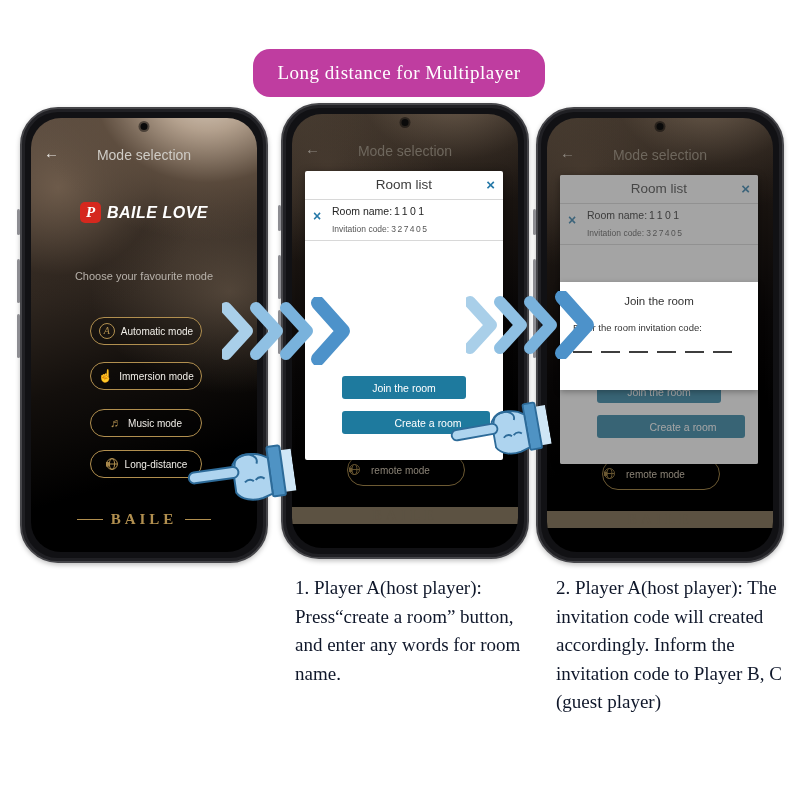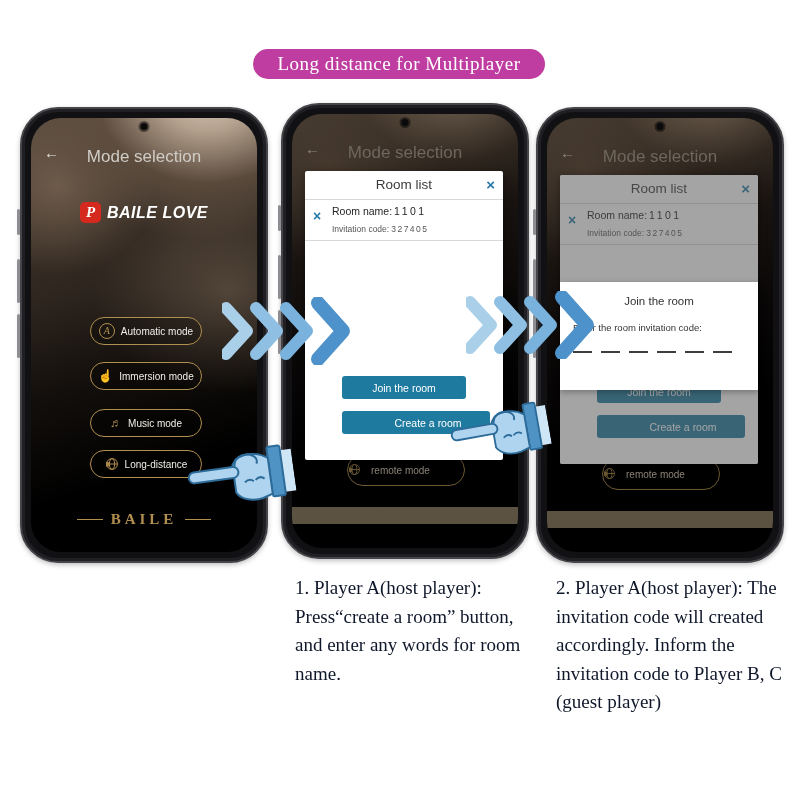--- a/index.html
+++ b/index.html
@@ -2,21 +2,21 @@
 <html style="--banner-bg: #bf3da0; --teal: #1e7a9e; --gold: #b18f4f; --gold-dim: #6d5a33; --logo-red: #d5281e; --x-blue: #2679a8; --chev-1: #a9cfe9; --chev-2: #8fc0e3; --chev-3: #79b2dc; --chev-4: #4d92ca; --hand-fill: #aed4ef; --hand-stroke: #2d6b99;"><head>
 <meta charset="utf-8">
 <style>
   html,body{margin:0;padding:0;}
   body{
     width:800px;height:800px;position:relative;background:#fff;
     font-family:"Liberation Sans", sans-serif;overflow:hidden;
   }
   
   .banner{
-    position:absolute;left:253px;top:49px;width:292px;height:30px;
+    position:absolute;left:253px;top:49px;width:292px;height:48px;
     background:var(--banner-bg);border-radius:17px;color:#fff;
     font-family:"Liberation Serif", serif;font-size:19px;
     display:flex;align-items:center;justify-content:center;letter-spacing:.5px;
   }
   
   .phone{
     position:absolute;width:244px;height:452px;background:#111114;
     border-radius:38px;border:2px solid #46464a;
     box-shadow:inset 0 0 0 3px #202024, 0 2px 5px rgba(0,0,0,.25);
   }
@@ -34,21 +34,21 @@
   }
   .dark-bg{
     background:
       radial-gradient(120% 48% at 72% -6%, rgba(160,138,116,.55) 0%, rgba(70,57,46,.3) 35%, transparent 58%),
       radial-gradient(85% 38% at 16% 12%, rgba(96,79,64,.45) 0%, transparent 60%),
       linear-gradient(163deg, #40362c 0%, #1c1612 26%, #080606 52%, #000 72%);
   }
   .cam-dot{position:absolute;top:5px;left:50%;transform:translateX(-50%);
     width:7px;height:7px;border-radius:50%;background:#0a0a0a;box-shadow:0 0 0 2px rgba(0,0,0,.45);}
   .back{position:absolute;left:13px;top:27px;font-size:15px;color:#e9e7e3;line-height:1;}
-  .app-title{position:absolute;top:29px;left:0;right:0;text-align:center;font-size:17px;color:#cfccc6;}
+  .app-title{position:absolute;top:29px;left:0;right:0;text-align:center;font-size:14px;color:#cfccc6;}
   .dim-h .back{color:#8f8a82;} .dim-h .app-title{color:#6e675d;}
   
   .logo{position:absolute;top:84px;left:0;right:0;display:flex;align-items:center;justify-content:center;gap:6px;}
   .logo-badge{width:21px;height:21px;border-radius:5px;background:var(--logo-red);color:#fff;
     font-family:"Liberation Serif", serif;font-style:italic;font-weight:bold;font-size:15px;
     display:flex;align-items:center;justify-content:center;}
   .logo-text{color:#fff;font-size:16px;font-weight:bold;font-style:italic;letter-spacing:.5px;}
   .subtitle{position:absolute;top:152px;left:0;right:0;text-align:center;font-size:11px;color:#b7b1aa;}
   .mode-btn{position:absolute;left:59px;width:110px;height:26px;border:1px solid var(--gold);
     border-radius:14px;display:flex;align-items:center;justify-content:center;gap:6px;
@@ -106,20 +106,21 @@
   <span class="side-btn sb2"></span>
   <span class="side-btn sb3"></span>
   <div class="screen mode-bg">
     <span class="cam-dot"></span>
     <span class="back">←</span>
     <div class="app-title">Mode selection</div>
     <div class="logo">
       <span class="logo-badge">P</span>
       <span class="logo-text">BAILE LOVE</span>
     </div>
+    <div class="subtitle">Choose your favourite mode</div>
 
     <div class="mode-btn m0">
       <span class="mode-ico circle-a">A</span>
       <span>Automatic mode</span>
     </div>
     <div class="mode-btn m1">
       <span class="mode-ico">☝</span>
       <span>Immersion mode</span>
     </div>
     <div class="mode-btn m2">

